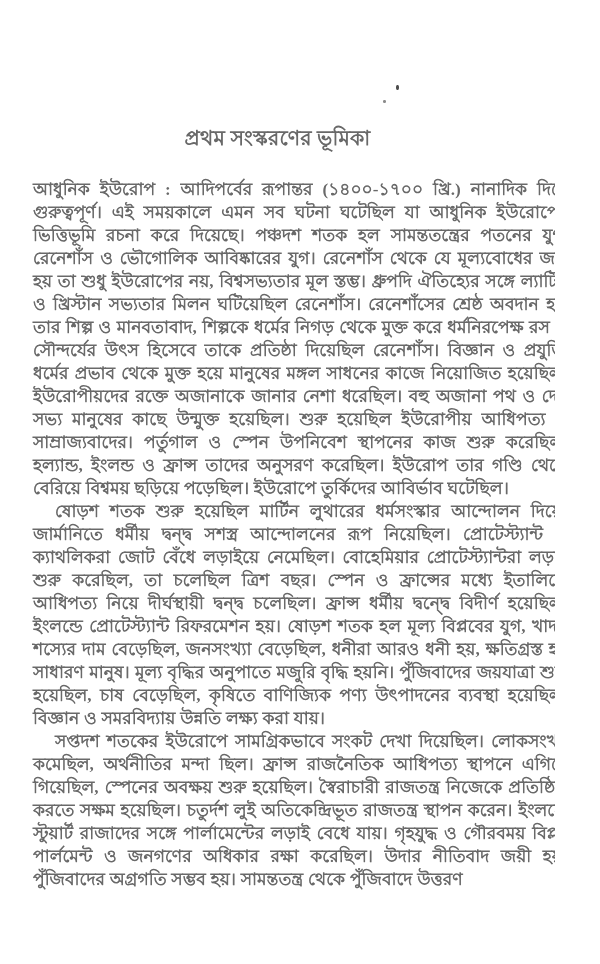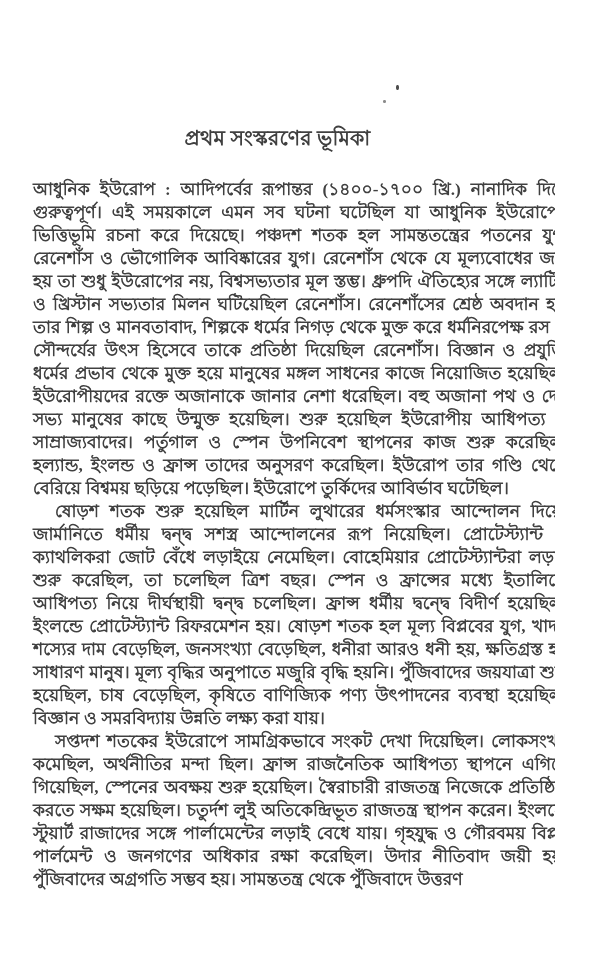--- a/index.html
+++ b/index.html
@@ -9,21 +9,21 @@
     background: #ffffff;
   }
 
   #page {
     position: relative;
     width: 555px;
     height: 964px;
     background: #ffffff;
     overflow: hidden;
     font-family: "Liberation Serif", "DejaVu Serif", serif;
-    color: #a21caf;
+    color: #4d7c0f;
   }
 
   
   .speck {
     position: absolute;
     background: #2a2a2a;
     border-radius: 40%;
     opacity: 0.82;
   }
   .speck-a { left: 396px; top: 85px; width: 3px; height: 5px; }

